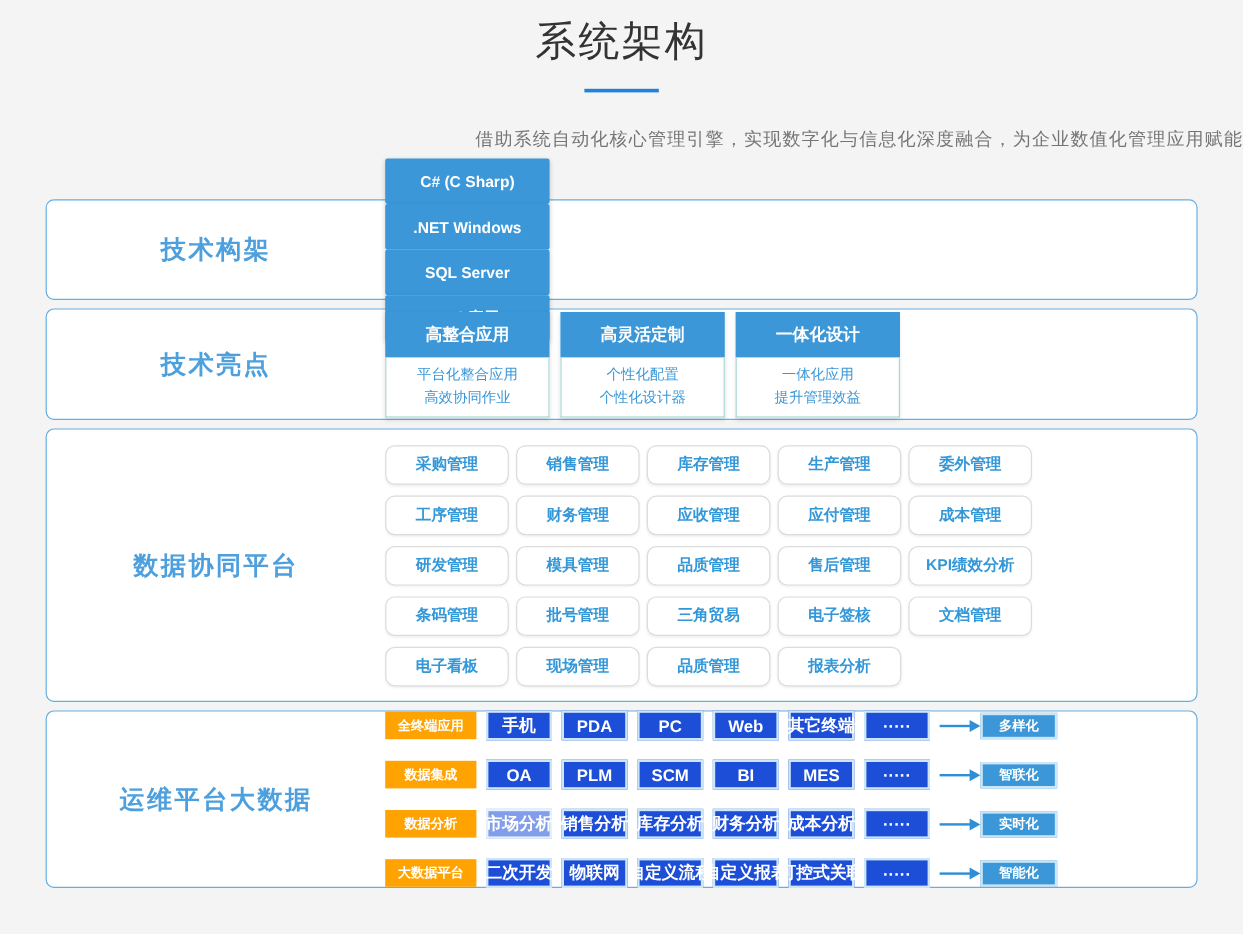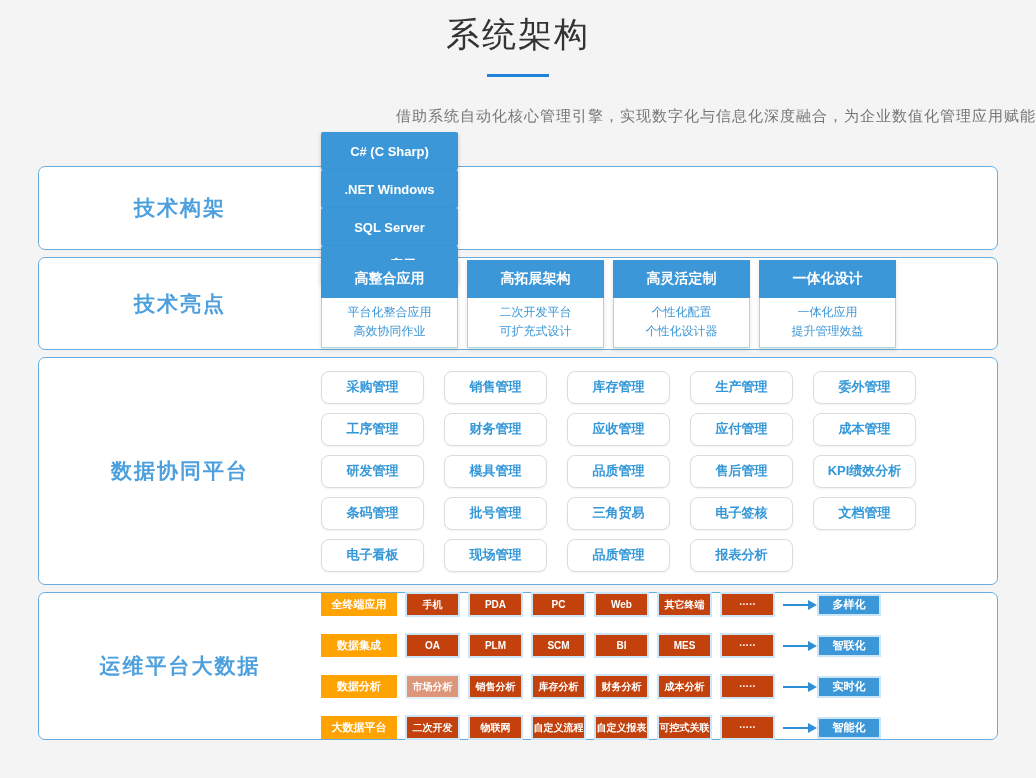--- a/index.html
+++ b/index.html
@@ -61,21 +61,21 @@
     padding:5px 11px 6px;
     text-align:center;
   }
   .hl-line { color:#3b97d8; font-size:12px; line-height:19px; }
 
   
   .sec-dataplatform { height:228px; }
   .module-grid {
     display:grid;
     grid-template-columns:repeat(5,103px);
-    gap:9px 20px;
+    gap:9px 6px;
   }
   .module-btn {
     height:33px;
     background:#fff;
     border:1px solid #dcdcdc;
     border-radius:8px;
     color:#3397d8; font-size:13px; font-weight:bold;
     display:flex; align-items:center; justify-content:center;
     box-shadow:0 1px 2px rgba(0,0,0,.06);
     cursor:pointer;
@@ -86,23 +86,23 @@
   .ops-rows { display:flex; flex-direction:column; gap:16px; }
   .ops-row { display:flex; align-items:center; gap:8px; }
   .ops-cat {
     width:76px; height:23px;
     background:#ffa302; color:#fff;
     font-size:11px; font-weight:bold;
     display:flex; align-items:center; justify-content:center;
   }
   .ops-cell {
     width:55px; height:25px;
-    background:#c2410c;
+    background:#1d4ed8;
     border:2px solid #cde6f7;
-    color:#fff; font-size:10px; font-weight:bold;
+    color:#fff; font-size:14px; font-weight:bold;
     display:flex; align-items:center; justify-content:center;
     white-space:nowrap;
   }
   .ops-cell.faded { opacity:.55; }
   .ops-arrow { width:26px; height:2px; background:#2e8fd6; position:relative; flex:0 0 26px; }
   .ops-arrow::after {
     content:''; position:absolute; right:-8px; top:-4px;
     border-left:9px solid #2e8fd6;
     border-top:5px solid transparent;
     border-bottom:5px solid transparent;
@@ -137,27 +137,20 @@
   </div>
 
   <div class="section sec-highlights">
     <div class="section-label">技术亮点</div>
     <div class="hl-cards">
       <div class="hl-card">
         <div class="hl-card-title">高整合应用</div>
         <div class="hl-card-body">
           <div class="hl-line">平台化整合应用</div>
           <div class="hl-line">高效协同作业</div>
-        </div>
-      </div>
-      <div class="hl-card">
-        <div class="hl-card-title">高拓展架构</div>
-        <div class="hl-card-body">
-          <div class="hl-line">二次开发平台</div>
-          <div class="hl-line">可扩充式设计</div>
         </div>
       </div>
       <div class="hl-card">
         <div class="hl-card-title">高灵活定制</div>
         <div class="hl-card-body">
           <div class="hl-line">个性化配置</div>
           <div class="hl-line">个性化设计器</div>
         </div>
       </div>
       <div class="hl-card">

